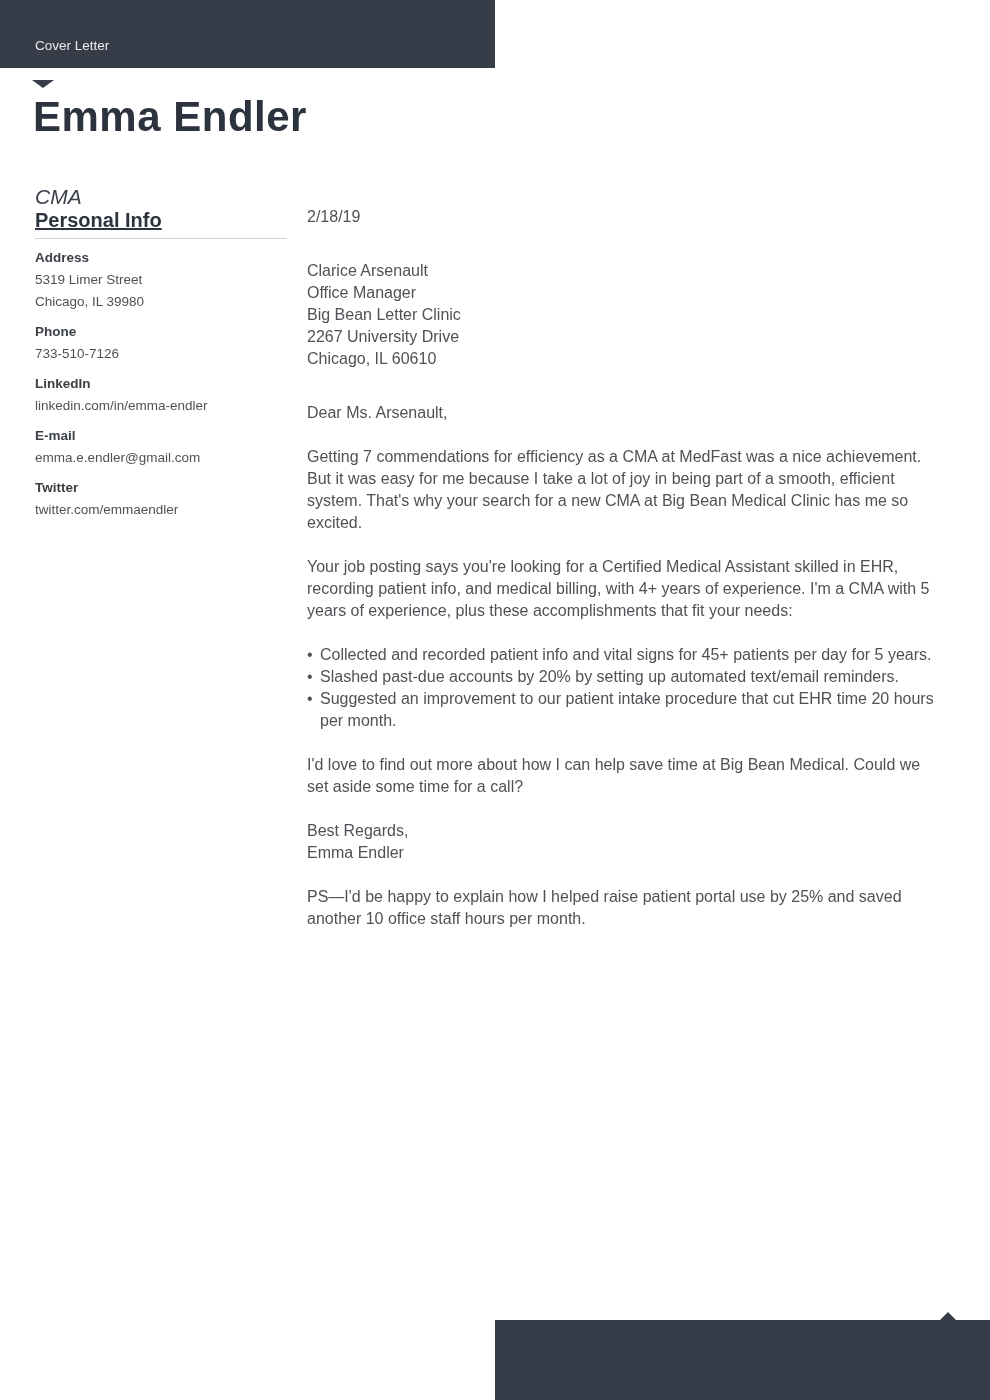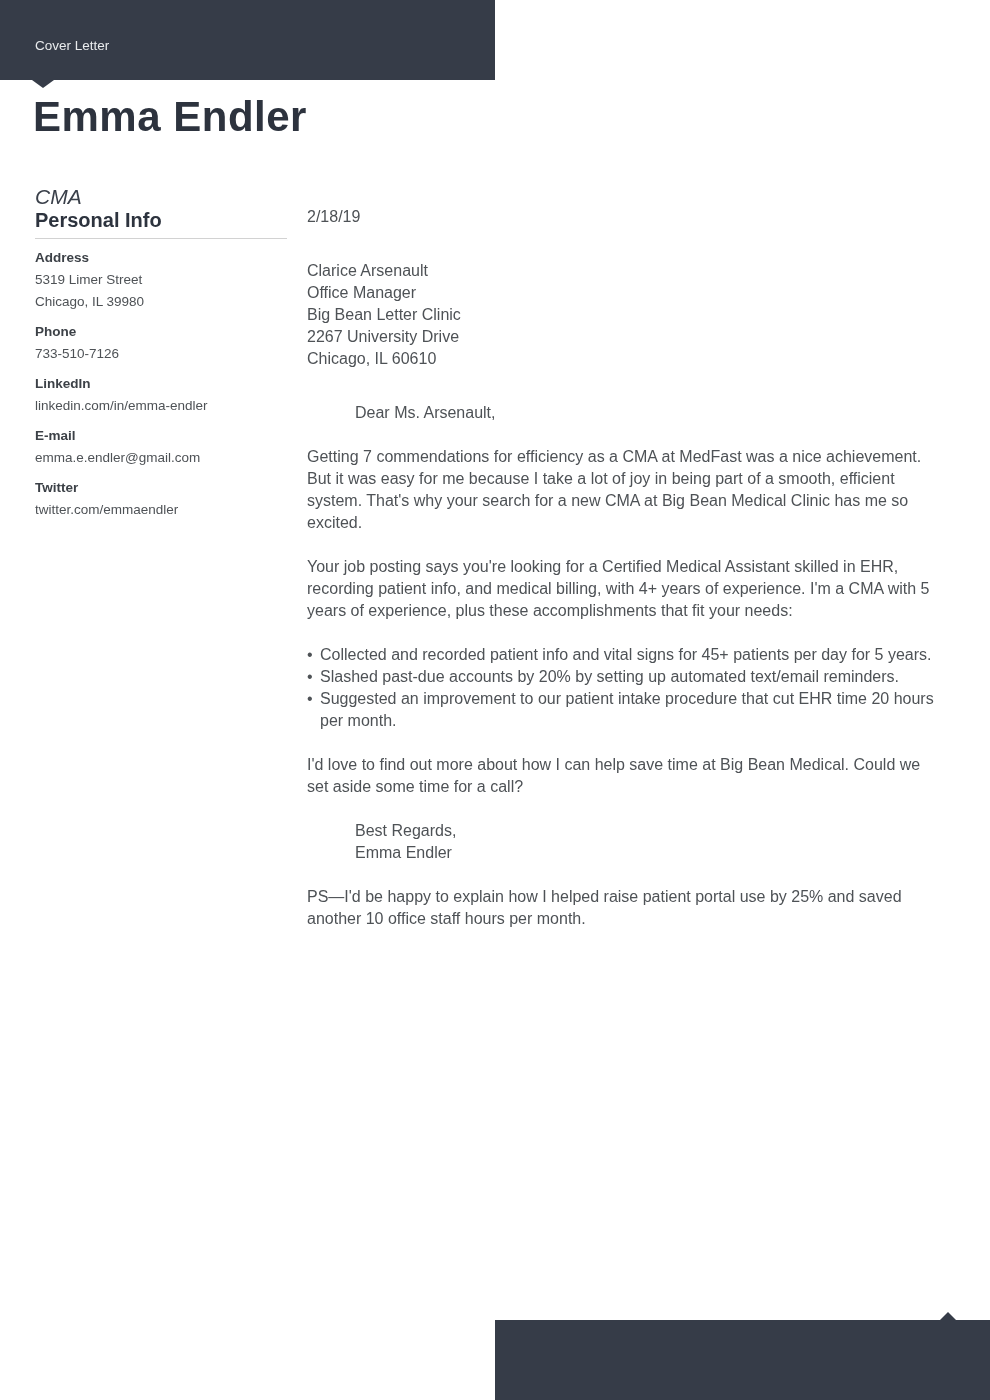--- a/index.html
+++ b/index.html
@@ -14,21 +14,21 @@
   html,body{background:#ffffff;}
   body{
     font-family:"Liberation Sans", sans-serif;
     width:990px;height:1400px;
     position:relative;overflow:hidden;
   }
   .page{position:absolute;left:0;top:0;width:990px;height:1400px;background:#ffffff;}
 
   
   .header-bar{
-    position:absolute;left:0;top:0;width:495px;height:80px;
+    position:absolute;left:0;top:0;width:495px;height:68px;
     background:var(--accent_dark);
   }
   .header-label{
     position:absolute;left:35px;top:39px;
     font-size:13.5px;line-height:13.5px;
     color:var(--header_label_text);
   }
   .header-diamond{
     position:absolute;left:32px;top:80px;width:0;height:0;
     border-left:11px solid transparent;
@@ -48,33 +48,34 @@
     font-size:21px;line-height:21px;font-style:italic;
     color:#3a404a;
     margin-top:32px;
   }
 
   
   .left-col{position:absolute;left:35px;top:208px;width:252px;}
   .pi-heading{
     font-size:20px;line-height:24px;font-weight:bold;
     color:var(--name_heading);
+    text-decoration:underline;
   }
   .pi-rule{height:1px;background:var(--divider);margin-top:6px;}
   .pi-field{margin-top:8px;font-size:13.5px;line-height:22px;}
   .pi-label{font-weight:bold;color:var(--label_text);}
   .pi-value{color:var(--body_text);}
 
   
   .right-col{
     position:absolute;left:307px;top:206px;width:648px;
     font-size:16px;line-height:22px;color:var(--body_text);
   }
   .mb32{margin-bottom:32px;}
-  .mb22{margin-bottom:22px;margin-left:48px;}
+  .mb22{margin-bottom:22px;}
   .mb0{margin-bottom:0;}
   .right-col p{margin:0 16px 22px 0;}
   .right-col p.last{margin-bottom:0;}
   .bullet-list{margin:0 0 22px 0;}
   .bullet-item{position:relative;padding-left:13px;}
   .bullet-dot{position:absolute;left:0;top:0;}
 
   
   .footer-bar{
     position:absolute;left:495px;top:1320px;width:495px;height:80px;

